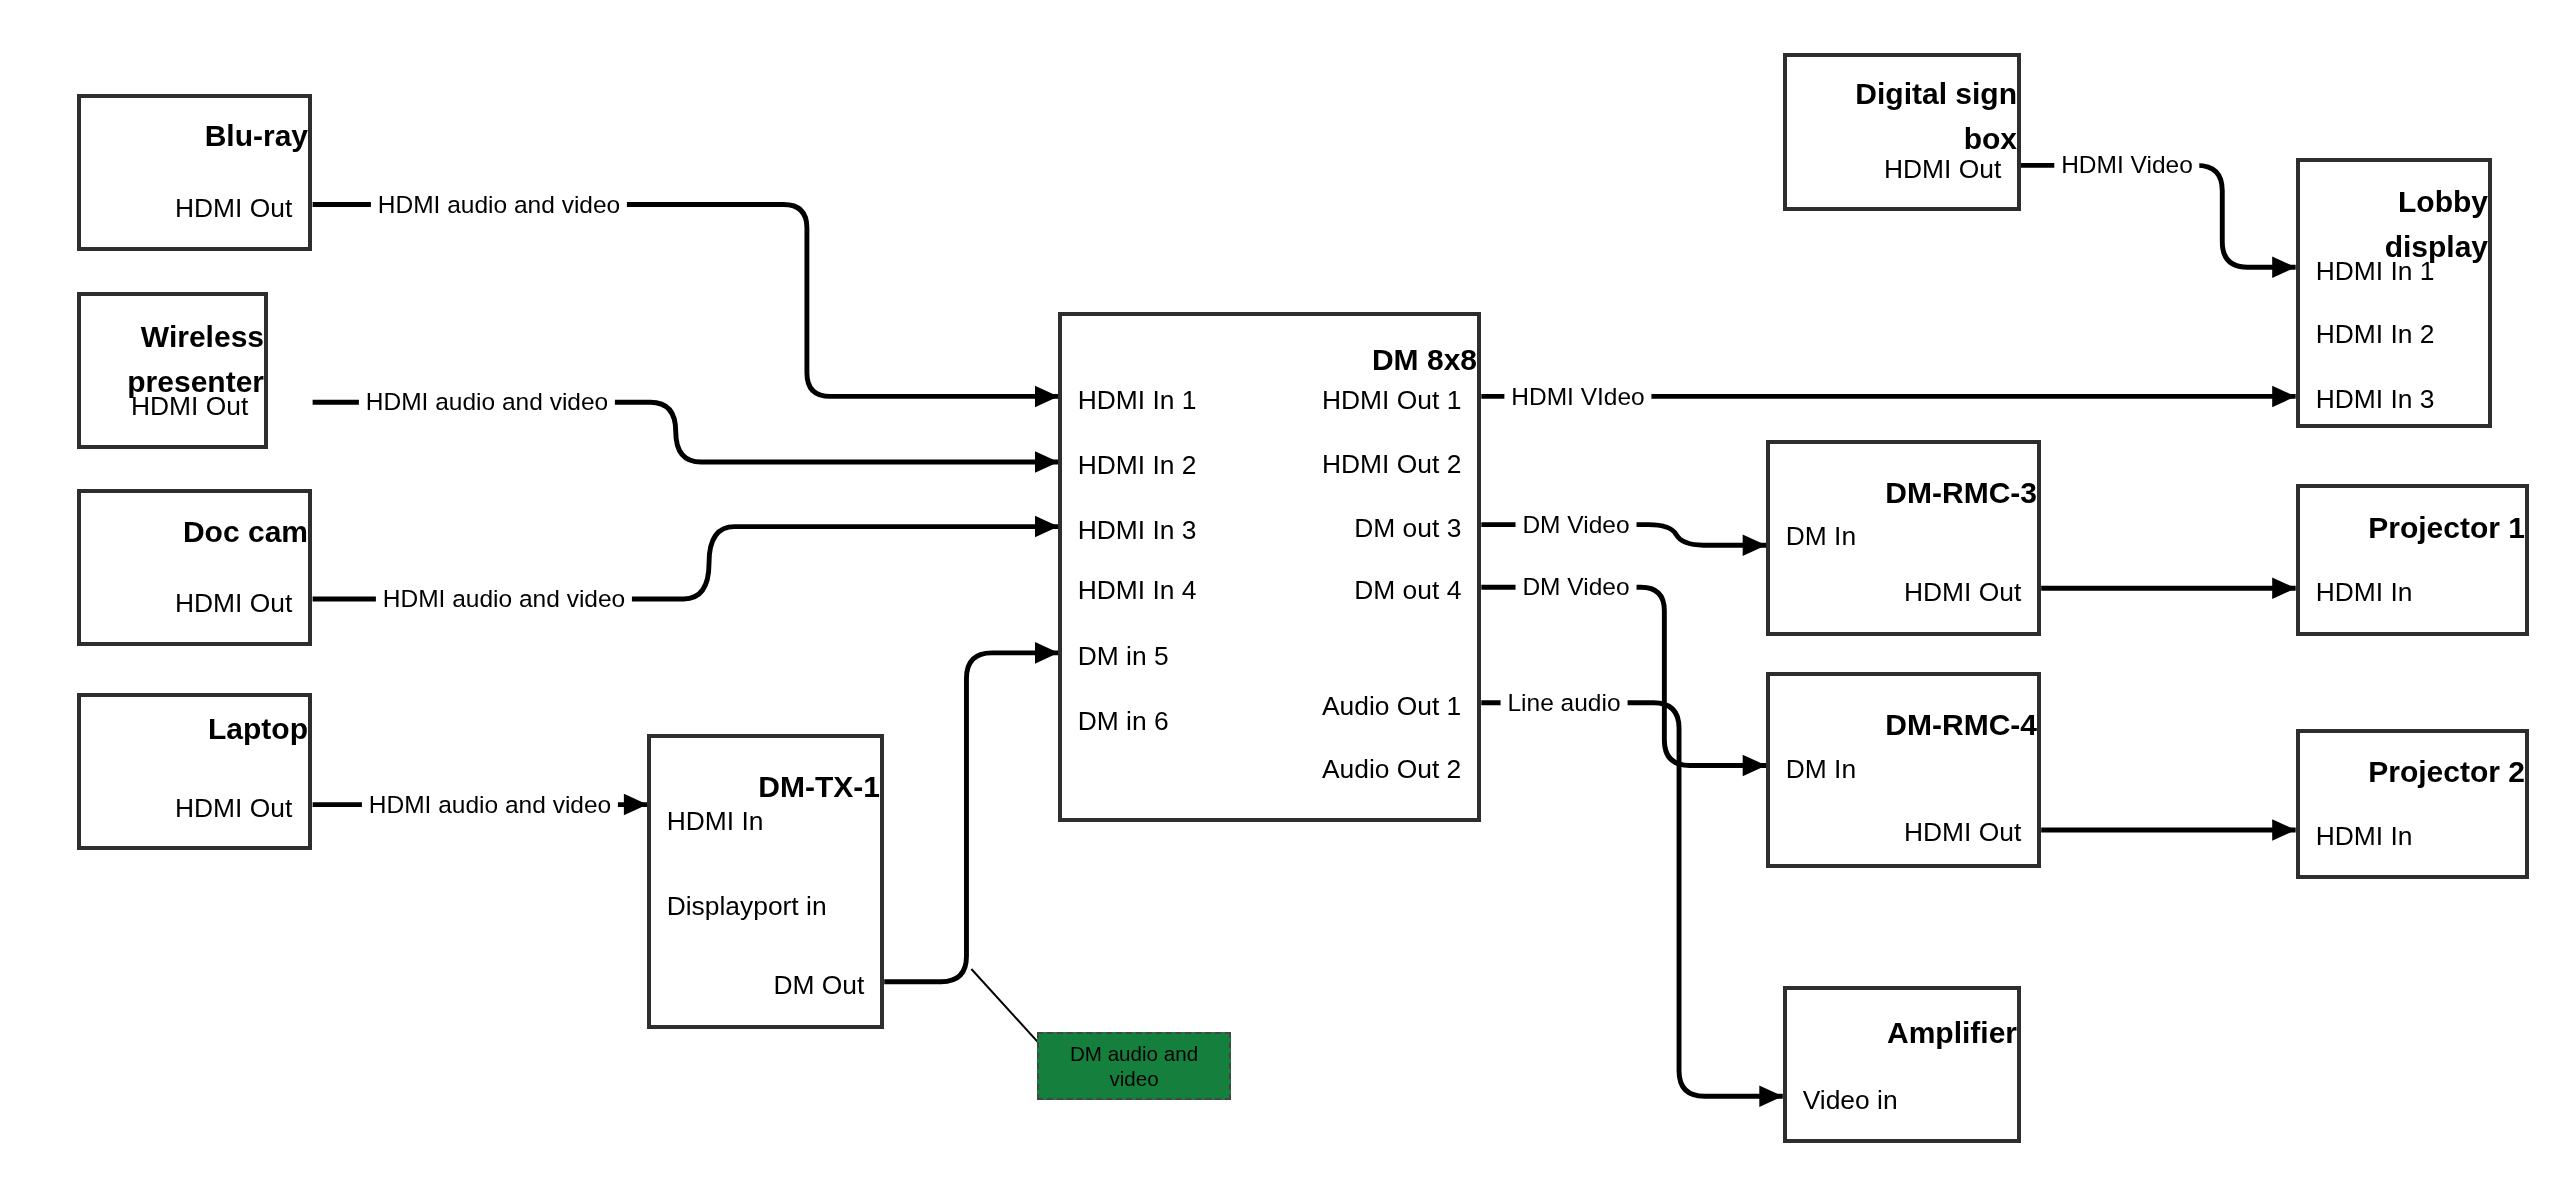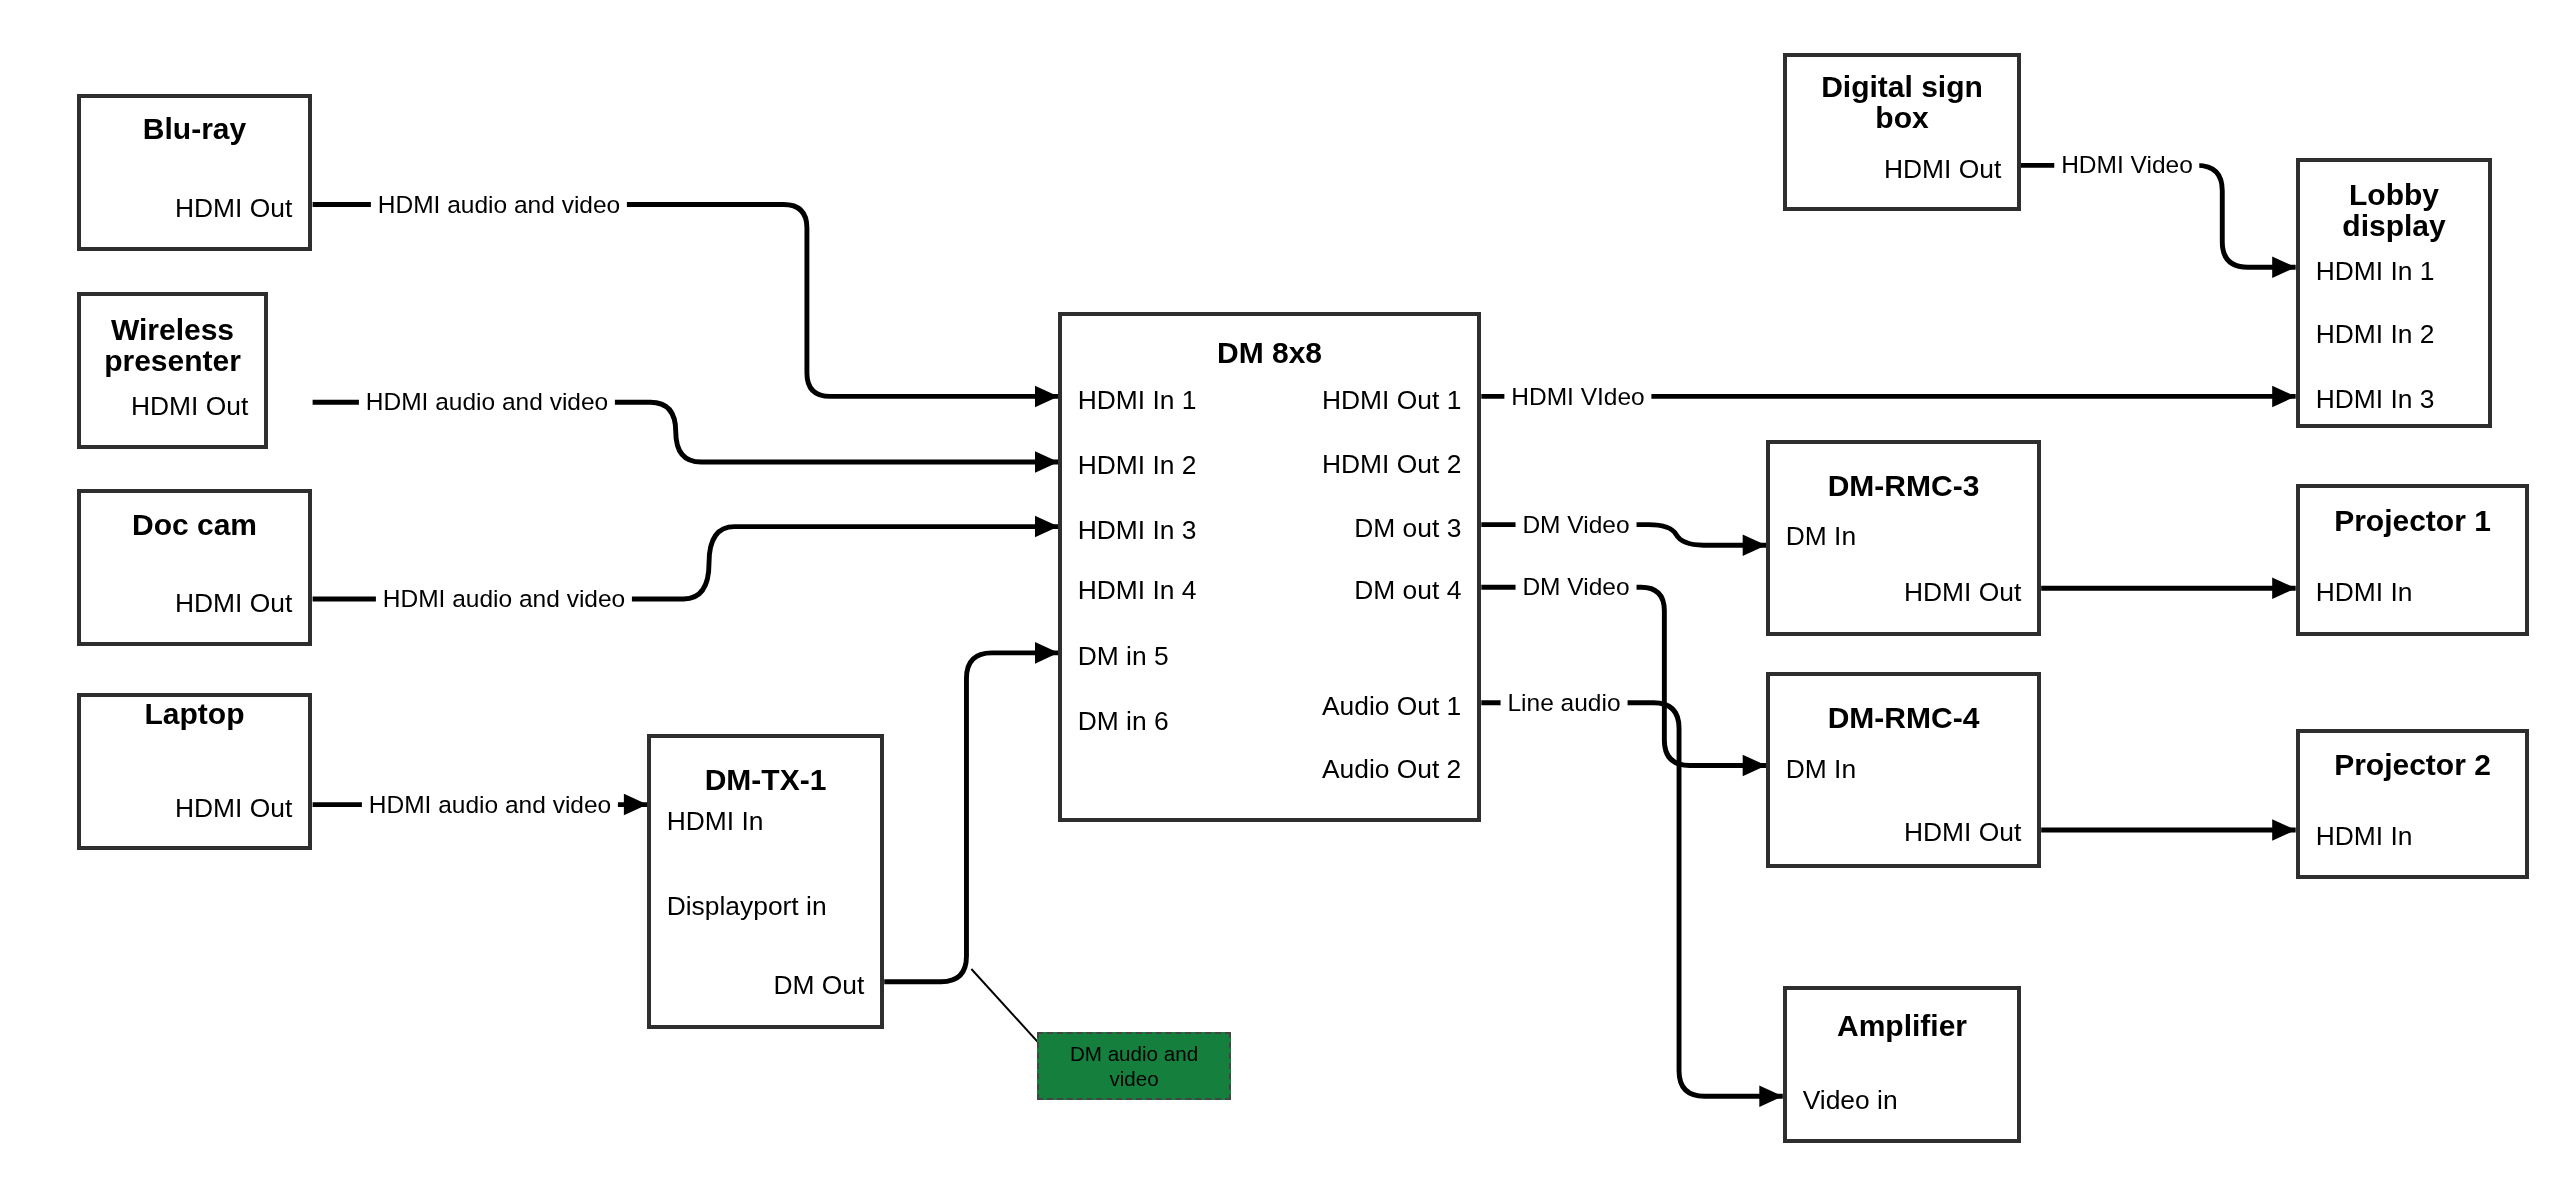--- a/index.html
+++ b/index.html
@@ -26,24 +26,24 @@
     position: absolute;
     background: #ffffff;
     border: 4.9px solid #2e2e2e;
     box-sizing: border-box;
     z-index: 2;
   }
   .node-title {
     position: absolute;
     left: 0;
     right: 0;
-    text-align: center;
+    text-align: right;
     font-weight: bold;
     font-size: 30px;
-    line-height: 31px;
+    line-height: 45px;
     white-space: pre-line;
   }
   .port {
     position: absolute;
     font-size: 26.4px;
     line-height: 29px;
     white-space: nowrap;
   }
   .port.left { left: 15.7px; }
   .port.right { right: 15.7px; text-align: right; }
@@ -106,21 +106,21 @@
       <div class="node" style="left: 77px; top: 292px; width: 191px; height: 157px; border-color: rgb(46, 46, 46);">
         <div class="node-title" style="top: 17.6px;">Wireless
 presenter</div>
         <div class="port right" style="top: 96px;">HDMI Out</div>
       </div>
       <div class="node" style="left: 77px; top: 489px; width: 235px; height: 157px; border-color: rgb(46, 46, 46);">
         <div class="node-title" style="top: 15.7px;">Doc cam</div>
         <div class="port right" style="top: 96px;">HDMI Out</div>
       </div>
       <div class="node" style="left: 77px; top: 693px; width: 235px; height: 157px; border-color: rgb(46, 46, 46);">
-        <div class="node-title" style="top: 1px;">Laptop</div>
+        <div class="node-title" style="top: 9px;">Laptop</div>
         <div class="port right" style="top: 97px;">HDMI Out</div>
       </div>
       <div class="node" style="left: 647px; top: 734px; width: 237px; height: 295px; border-color: rgb(46, 46, 46);">
         <div class="node-title" style="top: 26.4px;">DM-TX-1</div>
         <div class="port left" style="top: 69px;">HDMI In</div>
         <div class="port left" style="top: 142px; margin-top: 12px;">Displayport in</div>
         <div class="port right" style="top: 233px;">DM Out</div>
       </div>
       <div class="node" style="left: 1058px; top: 312px; width: 423px; height: 510px; border-color: rgb(46, 46, 46);">
         <div class="node-title" style="top: 20.6px;">DM 8x8</div>

